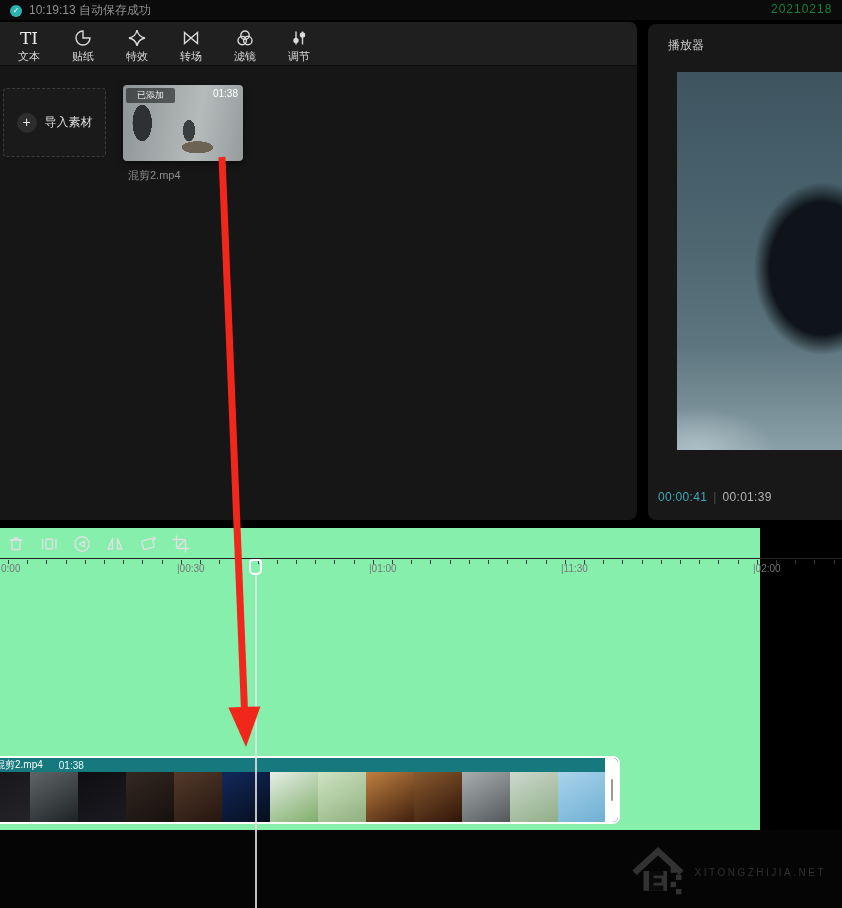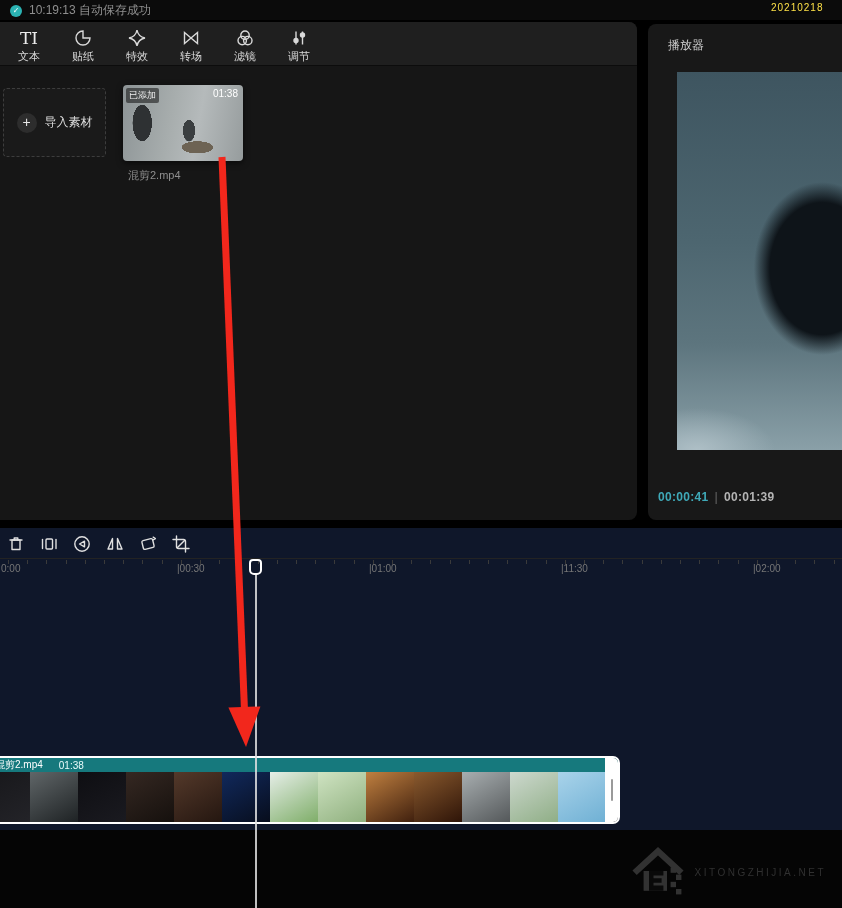--- a/index.html
+++ b/index.html
@@ -6,21 +6,21 @@
   html,body { background:#000; }
   body { font-family:"Liberation Sans","DejaVu Sans",sans-serif; }
   .screen { position:relative; width:842px; height:908px; background:#000; overflow:hidden; }
 
   
   .statusbar { position:absolute; top:0; left:0; width:842px; height:20px; background:#0b0b0b; }
   .save-status { position:absolute; left:10px; top:2px; display:flex; align-items:center; gap:7px; }
   .check-dot { width:12px; height:12px; border-radius:50%; background:var(--accent-teal,#2bb3b3);
                color:#fff; font-size:8px; line-height:12px; text-align:center; }
   .save-text { font-size:12px; color:#8f8f8f; }
-  .date-text { position:absolute; left:771px; top:2px; font-size:10px; color:#fde047; letter-spacing:1px; white-space:nowrap; }
+  .date-text { position:absolute; left:771px; top:2px; font-size:12px; color:#15803d; letter-spacing:1px; white-space:nowrap; }
 
   
   .left-card { position:absolute; left:0; top:22px; width:637px; height:498px; background:#161616; border-radius:0 8px 8px 0; }
   .toolbar { position:absolute; left:0; top:0; width:100%; height:44px; background:#1f1f1f;
              border-bottom:1px solid #0c0c0c; border-radius:0 8px 0 0;
              display:flex; gap:12px; padding:4px 0 0 8px; }
   .tb-item { width:42px; text-align:center; cursor:pointer; }
   .tb-icon { height:22px; display:flex; align-items:flex-end; justify-content:center; color:#d9d9d9; }
   .tb-icon svg { stroke:#d9d9d9; fill:none; stroke-width:1.4; }
   .ti-glyph { font-family:"DejaVu Serif","Liberation Serif",serif; font-size:17px; color:#ececec; }
@@ -36,40 +36,40 @@
   .media-thumb { position:absolute; left:123px; top:63px; width:120px; height:76px; border-radius:4px;
                  overflow:hidden; background:#0c0c0c; cursor:pointer;
                  box-shadow:0 2px 6px rgba(0,0,0,.6); }
   .media-thumb-img { position:absolute; inset:0;
       background:
         radial-gradient(ellipse 16px 30px at 16% 50%, #2e3133 60%, rgba(0,0,0,0) 61%),
         radial-gradient(ellipse 10px 18px at 55% 60%, #3a3e40 60%, rgba(0,0,0,0) 61%),
         radial-gradient(ellipse 26px 10px at 62% 82%, #6d6354 60%, rgba(0,0,0,0) 61%),
         linear-gradient(100deg,#8d9496 0%,#a7adad 40%,#b5babb 62%,#969c9d 100%); }
   .thumb-badge { position:absolute; top:3px; left:3px; font-size:9px; color:#efefef;
-                 background:rgba(15,15,15,.55); padding:1px 3px; border-radius:2px;text-align:center; }
+                 background:rgba(15,15,15,.55); padding:1px 11px; border-radius:2px;text-align:center; }
   .thumb-duration { position:absolute; top:3px; right:5px; font-size:10px; color:#fff; }
   .media-filename { position:absolute; left:128px; top:146px; font-size:11px; color:#8f8f8f; }
 
   
   .player-card { position:absolute; left:648px; top:24px; width:194px; height:496px; background:#181818;
                  border-radius:8px 0 0 8px; }
   .player-title { position:absolute; left:20px; top:13px; font-size:12px; color:#cfcfcf; }
   .player-video { position:absolute; left:29px; top:48px; width:165px; height:378px; overflow:hidden;
       background:
         radial-gradient(ellipse 95px 120px at 88% 52%, #0e1419 0%, #0e1419 55%, rgba(0,0,0,0) 72%),
         radial-gradient(ellipse 130px 70px at 12% 100%, #aebfc6 0%, rgba(0,0,0,0) 60%),
         linear-gradient(180deg,#3e5560 0%,#4d6670 45%,#5d757e 72%,#8aa0a8 100%); }
-  .player-times { position:absolute; left:10px; bottom:16px; font-size:12px; letter-spacing:.3px;font-weight:bold; }
+  .player-times { position:absolute; left:10px; bottom:16px; font-size:12px; letter-spacing:.3px; }
   .time-current { color:var(--time-current,#3fa9b8); }
   .time-sep { color:#4d4d4d; margin:0 6px; }
   .time-total { color:#b4b4b4; }
 
   
-  .timeline-card { position:absolute; left:0; top:528px; width:842px; height:302px; background:#0f172a; }
+  .timeline-card { position:absolute; left:0; top:528px; width:760px; height:302px; background:#86efac; }
   .tl-tools { position:absolute; left:4px; top:4px; display:flex; gap:9px; }
   .tl-tool { width:24px; height:24px; display:flex; align-items:center; justify-content:center; cursor:pointer; }
   .tl-tool svg { stroke:#e0e0e0; fill:none; stroke-width:1.4; stroke-linejoin:round; stroke-linecap:round; }
 
   .ruler { position:absolute; left:0; top:30px; width:842px; height:20px; border-top:1px solid #232323; cursor:pointer; }
   .tick { position:absolute; top:1px; width:1px; height:4px; background:#3a3a3a; }
   .ruler-label { position:absolute; top:4px; font-size:10px; color:#767676; white-space:nowrap; }
   .rl-0 { left:1px; } .rl-1 { left:177px; } .rl-2 { left:369px; } .rl-3 { left:561px; } .rl-4 { left:753px; }
 
   

